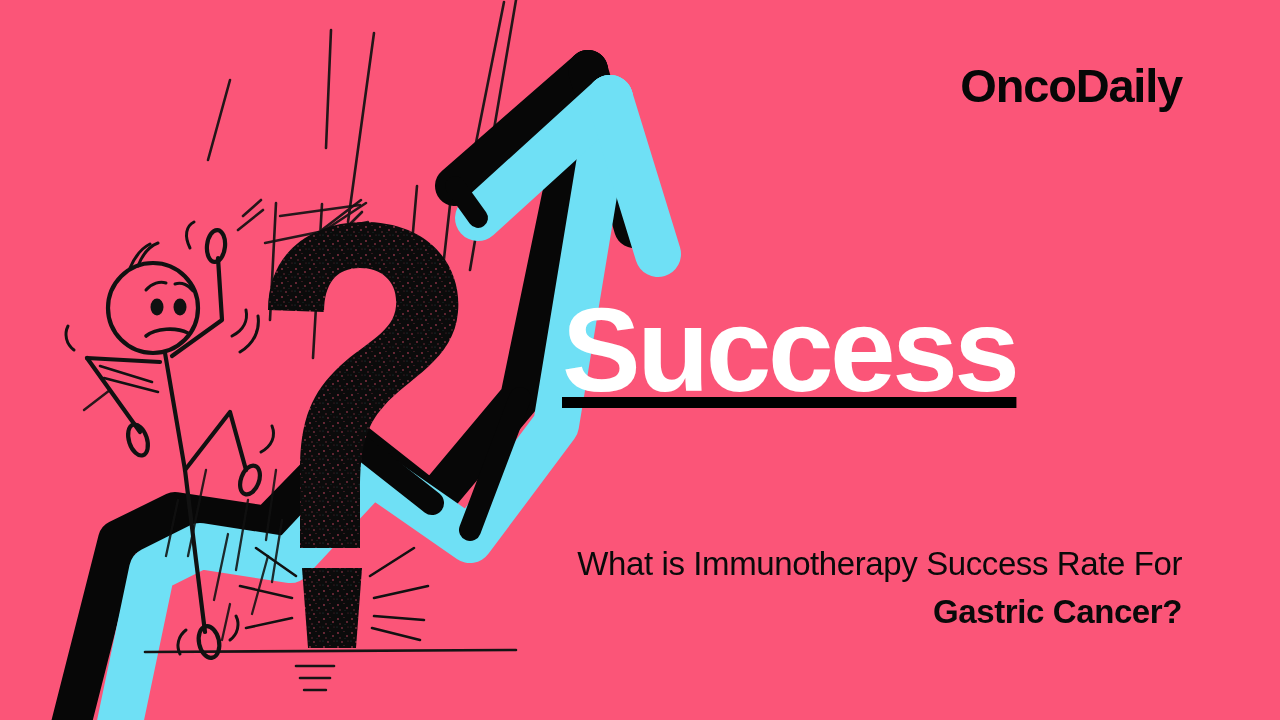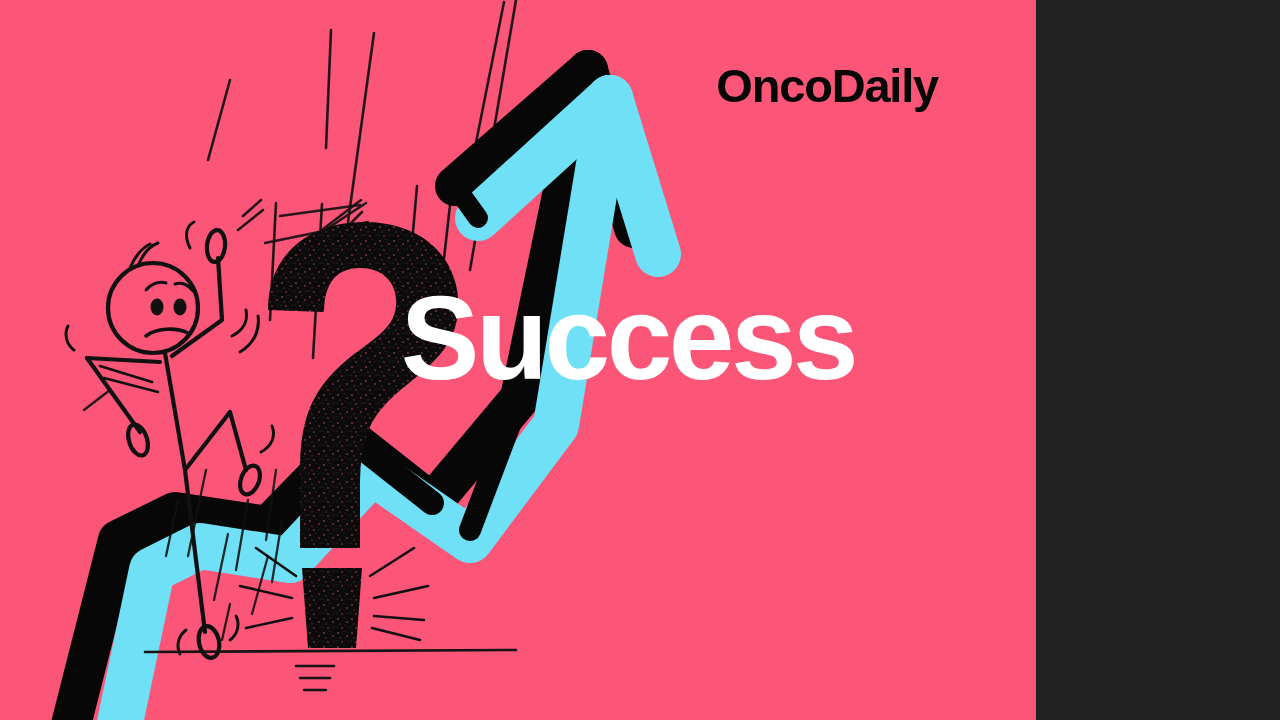--- a/index.html
+++ b/index.html
@@ -2,21 +2,21 @@
 <html><head>
 <meta charset="utf-8">
 <style>
   html, body {
     margin: 0;
     padding: 0;
     background: #222;
   }
   #stage {
     position: relative;
-    width: 1036px;
+    width: 1280px;
     height: 720px;
     overflow: hidden;
     font-family: "Liberation Sans", sans-serif;
     background: #ec4899;
   }
   #bg {
     position: absolute;
     inset: 0;
     background: #fb5578;
   }
@@ -35,24 +35,25 @@
     font-size: 47px;
     font-weight: 700;
     letter-spacing: -1.2px;
     color: #070707;
     line-height: 1;
     white-space: nowrap;
   }
   .headline {
     position: absolute;
     right: 98px;
-    top: 282px;
+    top: 294px;
     width: 620px;
-    text-align: center;
+    text-align: left;
     line-height: 0.95;
+    text-decoration: underline;
   }
   .headline .l1 {
     display: block;
     font-size: 118px;
     font-weight: 700;
     letter-spacing: -3.5px;
     color: #ffffff;
     white-space: nowrap;
   }
   .headline .l2 {
@@ -240,14 +241,15 @@
 
     </g>
   </svg>
 
   <div class="brand">OncoDaily</div>
 
   <div class="headline">
     <span class="l1">Success</span>
   </div>
 
+  <div class="subtitle"><span>What is Immunotherapy Success Rate For </span><span class="strong">Gastric Cancer?</span></div>
 
 </div>
 
 </body></html>

